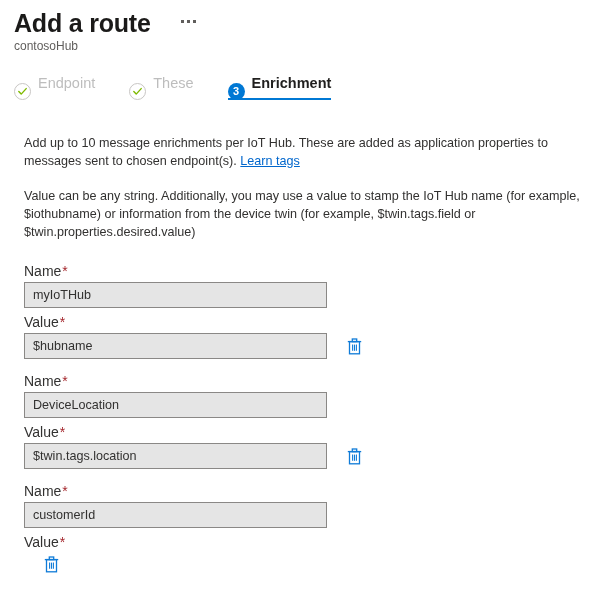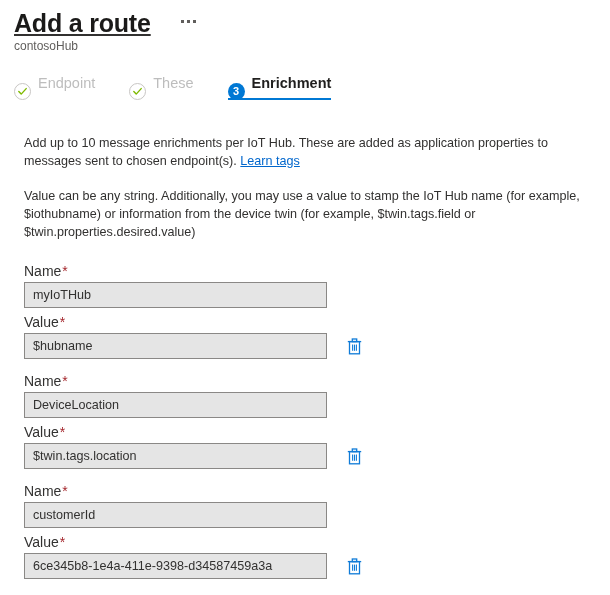--- a/index.html
+++ b/index.html
@@ -18,21 +18,20 @@
   }
 
   
   .blade-header {
     padding: 8px 0 0 14px;
   }
   .title-row {
     display: flex;
     align-items: center;
     gap: 26px;
-    text-decoration: underline;
   }
   .blade-title {
     font-size: 25px;
     font-weight: 600;
     color: #1b1a19;
     letter-spacing: -0.2px;
     line-height: 30px;
     margin: 0;
     white-space: nowrap;
   }
@@ -315,21 +314,20 @@
         </label>
         <div class="field-row">
           <input class="txtbox" type="text" value="customerId" style="">
         </div>
       </div>
       <div class="field value-row">
         <label class="field-label">
           <span>Value</span><span class="req">*</span>
         </label>
         <div class="field-row">
-          <input class="txtbox" type="text" value="6ce345b8-1e4a-411e-9398-d34587459a3a" style="">
           <button class="del-btn">
             <span>
               <svg width="15" height="17" viewBox="0 0 15 17" aria-hidden="true">
                 <line x1="0.8" y1="3.6" x2="14.2" y2="3.6" stroke="#0f7bd8" stroke-width="1.3"></line>
                 <rect x="5.3" y="1.0" width="4.4" height="2.6" fill="none" stroke="#0f7bd8" stroke-width="1.3"></rect>
                 <rect x="2.5" y="3.6" width="10" height="12.2" fill="none" stroke="#0f7bd8" stroke-width="1.3"></rect>
                 <line x1="5.6" y1="6.6" x2="5.6" y2="12.8" stroke="#0f7bd8" stroke-width="1.1"></line>
                 <line x1="7.5" y1="6.6" x2="7.5" y2="12.8" stroke="#0f7bd8" stroke-width="1.1"></line>
                 <line x1="9.4" y1="6.6" x2="9.4" y2="12.8" stroke="#0f7bd8" stroke-width="1.1"></line>
               </svg>

